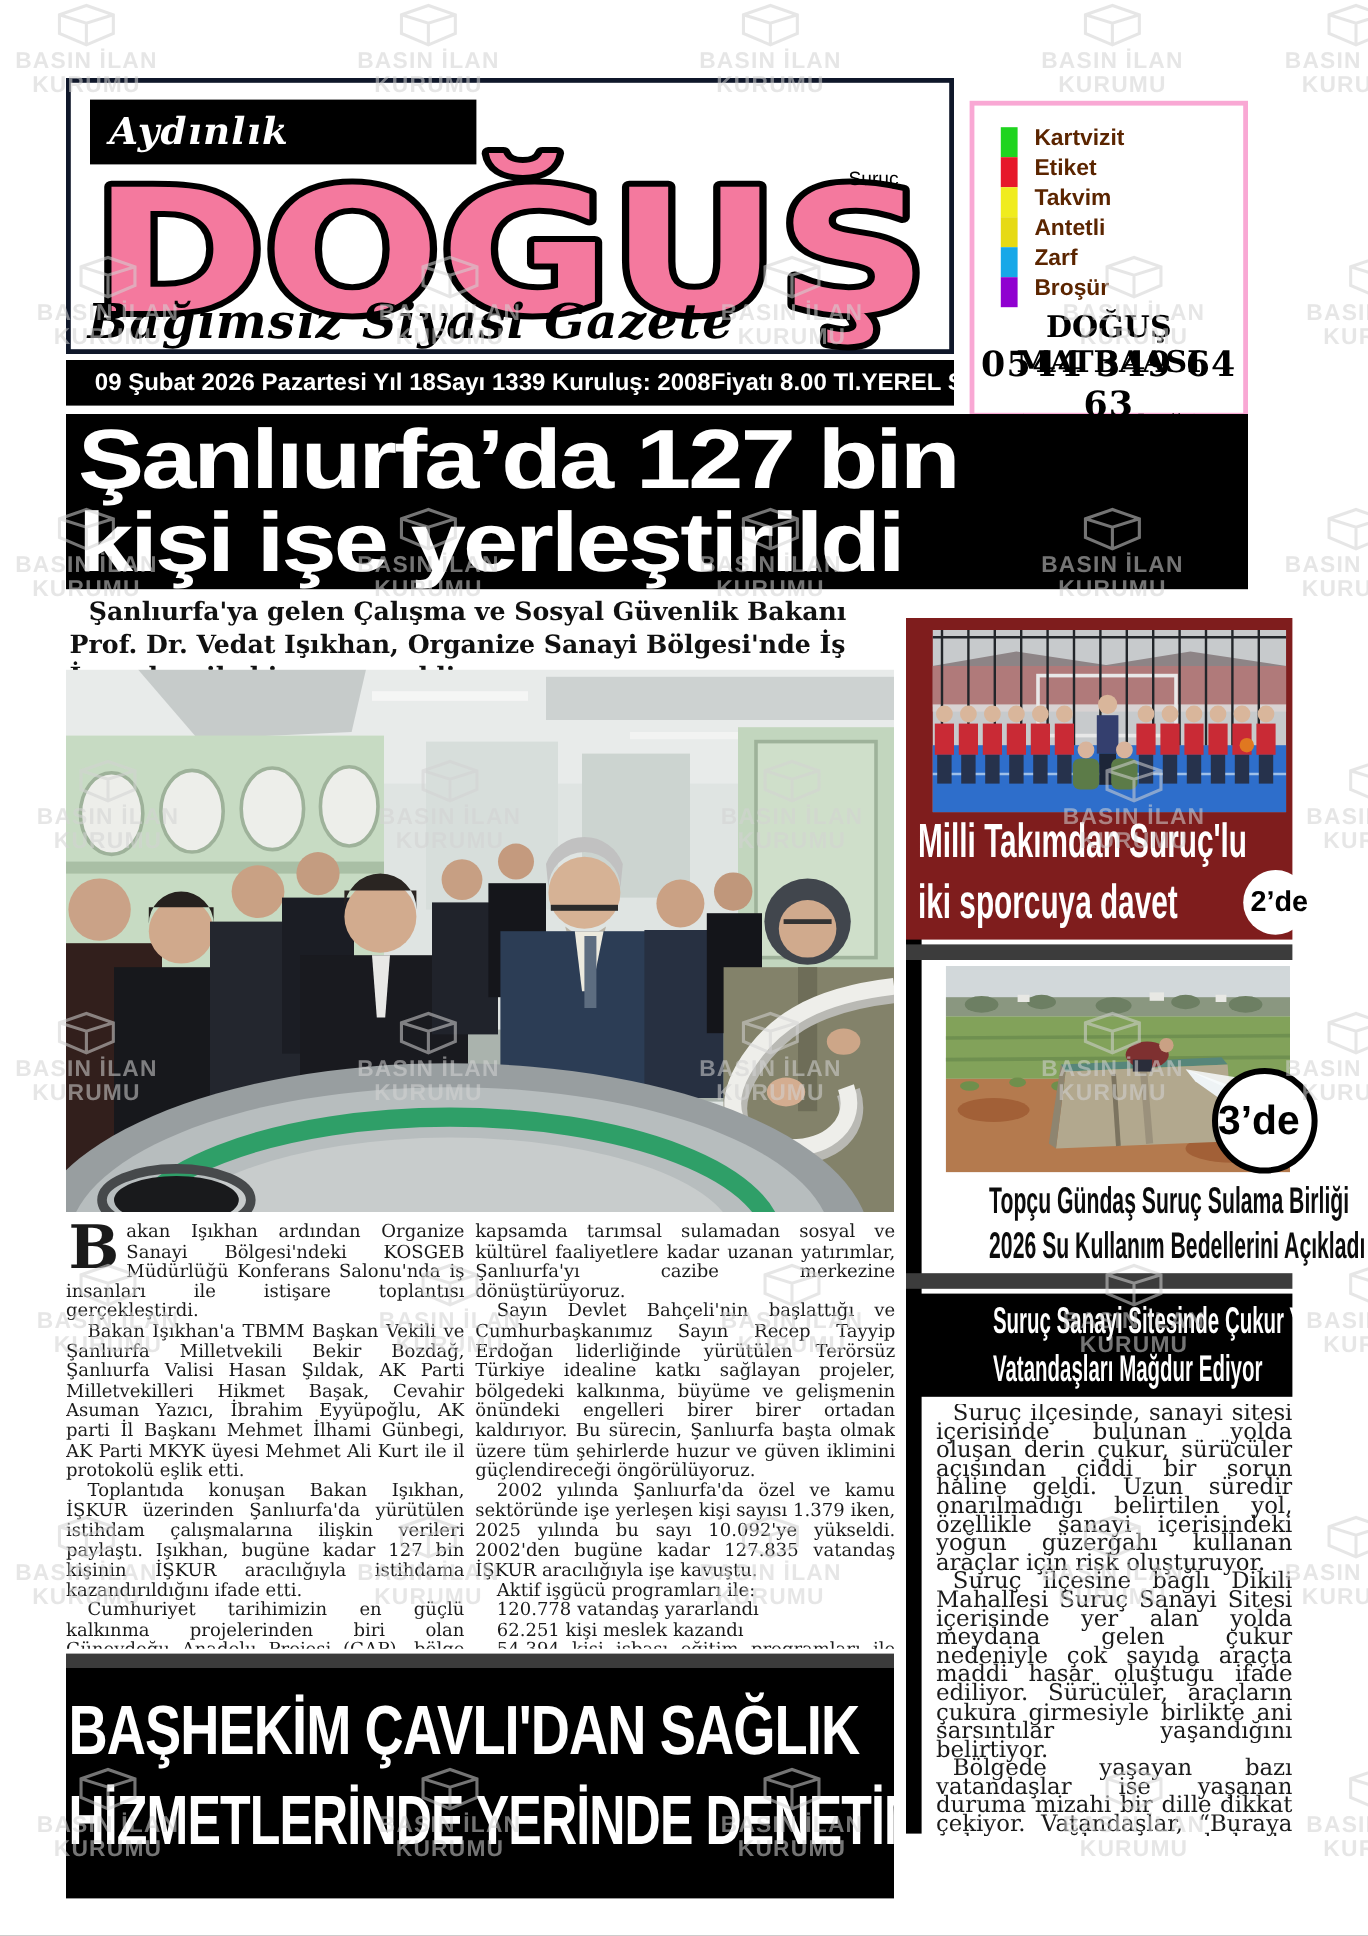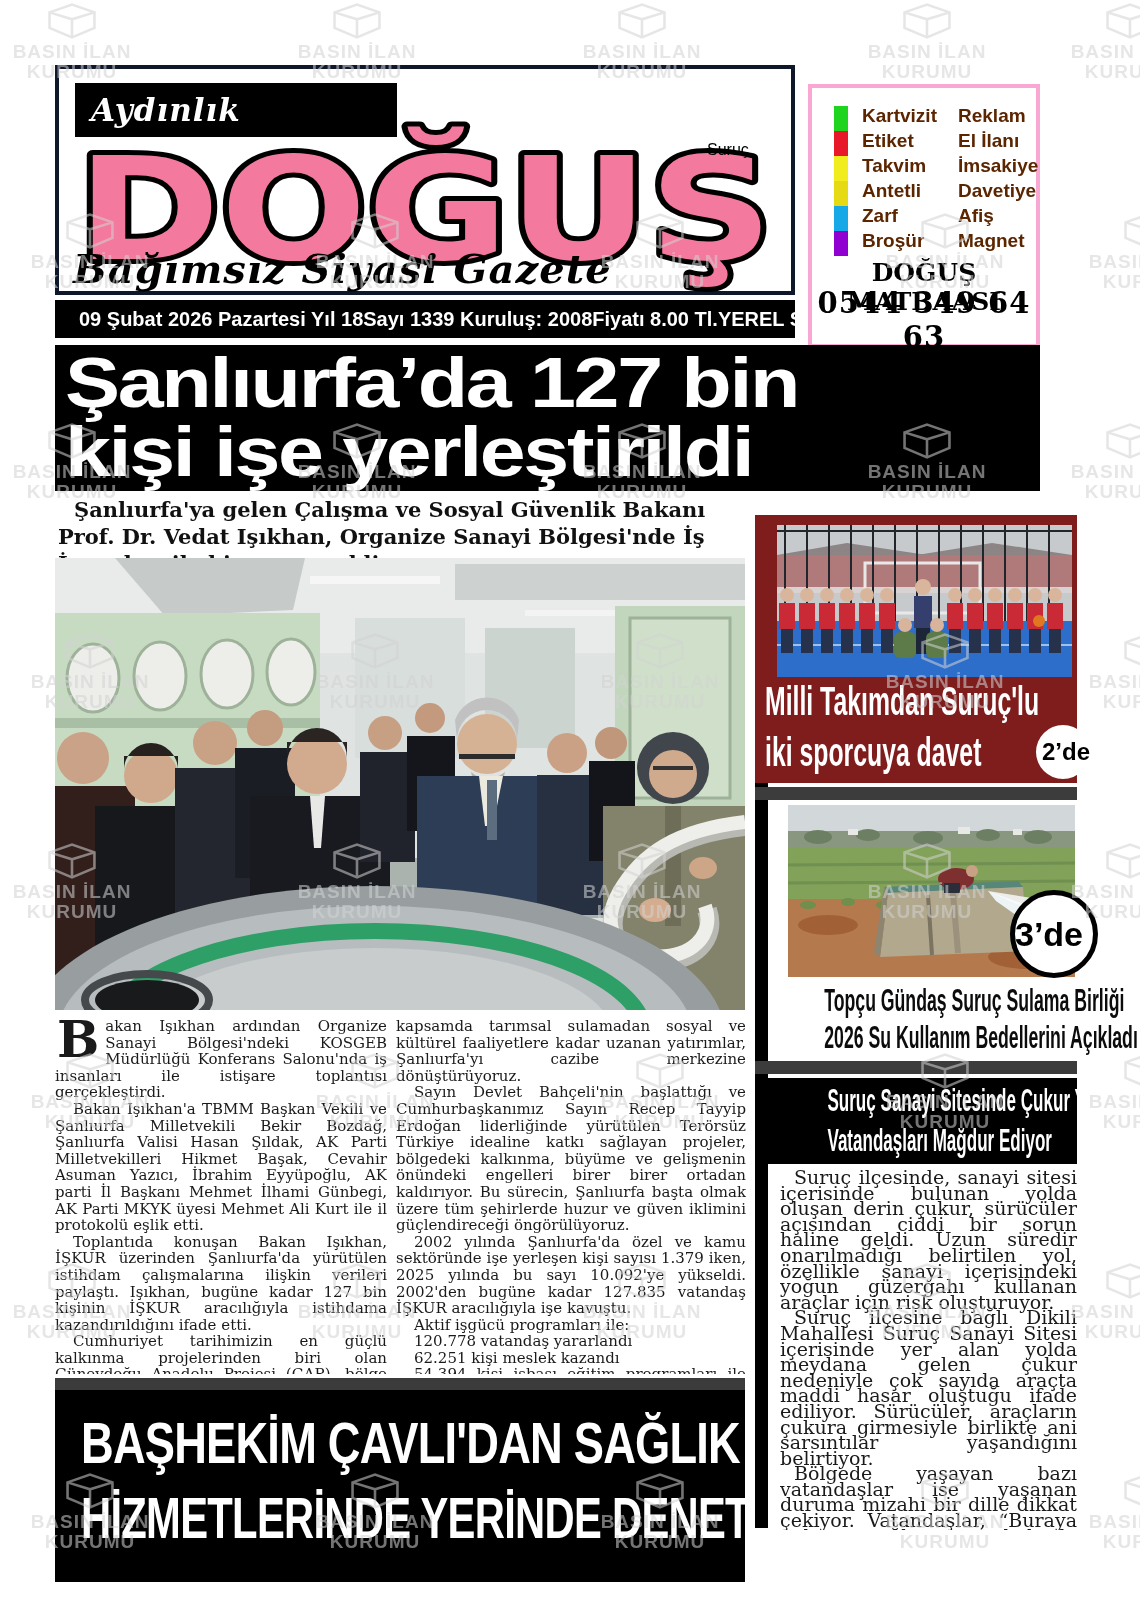--- a/index.html
+++ b/index.html
@@ -62,21 +62,21 @@
              line-height:16.6px; text-align:justify; color:#1a1a1a; height:356px; overflow:hidden; }
   .col1 { left:55px;  width:332px; }
   .col2 { left:396px; width:350px; }
   .bodycol p { text-indent:18px; }
   .bodycol p.nofirst { text-indent:0; }
   .dropcap { float:left; font-weight:bold; font-size:50px; line-height:40px; margin:2px 6px 0 2px; text-indent:0; }
 
   
   .bottom-gray { position:absolute; left:55px; top:1378px; width:690px; height:12px; background:#3b3b3b; }
   .banner { position:absolute; left:55px; top:1390px; width:690px; height:192px; background:#000;
-            color:#fff; padding:10px 0 0 26px; overflow:hidden; }
+            color:#fff; padding:10px 0 0 2px; overflow:hidden; }
   .banner-line1 { display:flex; align-items:center; height:84px; }
   .banner-text { font-weight:bold; font-size:58px; letter-spacing:-1px; white-space:nowrap;
                  transform:scaleX(.78); transform-origin:left center; display:inline-block; }
   .banner-text2 { transform:scaleX(.72); }
 
   
   .side-rule { position:absolute; left:755px; top:515px; width:13px; height:1013px; background:#000; }
   .sports-block { position:absolute; left:755px; top:515px; width:322px; height:268px; background:#7f1d1d; }
   .sports-photo { position:absolute; left:22px; top:10px; width:295px; height:152px; overflow:hidden; }
   .sports-photo svg { width:100%; height:100%; display:block; }
@@ -136,28 +136,20 @@
       <div class="chip" style="background: rgb(23, 168, 232);"></div>
       <div class="chip" style="background: rgb(144, 0, 208);"></div>
     </div>
     <div class="svc-col svc-left">
       <div>Kartvizit</div>
       <div>Etiket</div>
       <div>Takvim</div>
       <div>Antetli</div>
       <div>Zarf</div>
       <div>Broşür</div>
-    </div>
-    <div class="svc-col svc-right">
-      <div>Reklam</div>
-      <div>El İlanı</div>
-      <div>İmsakiye</div>
-      <div>Davetiye</div>
-      <div>Afiş</div>
-      <div>Magnet</div>
     </div>
     <div class="shop-name">DOĞUŞ MATBAASI</div>
     <div class="shop-phone">0544 349 64 63</div>
     <div class="shop-addr" style="top:254px">(Sanat Sokağı)  SURUÇ</div>
   </div>
 
   <div class="headline-box">
     <div class="hl-line">Şanlıurfa’da 127 bin</div>
     <div class="hl-line">kişi işe yerleştirildi</div>
   </div>

